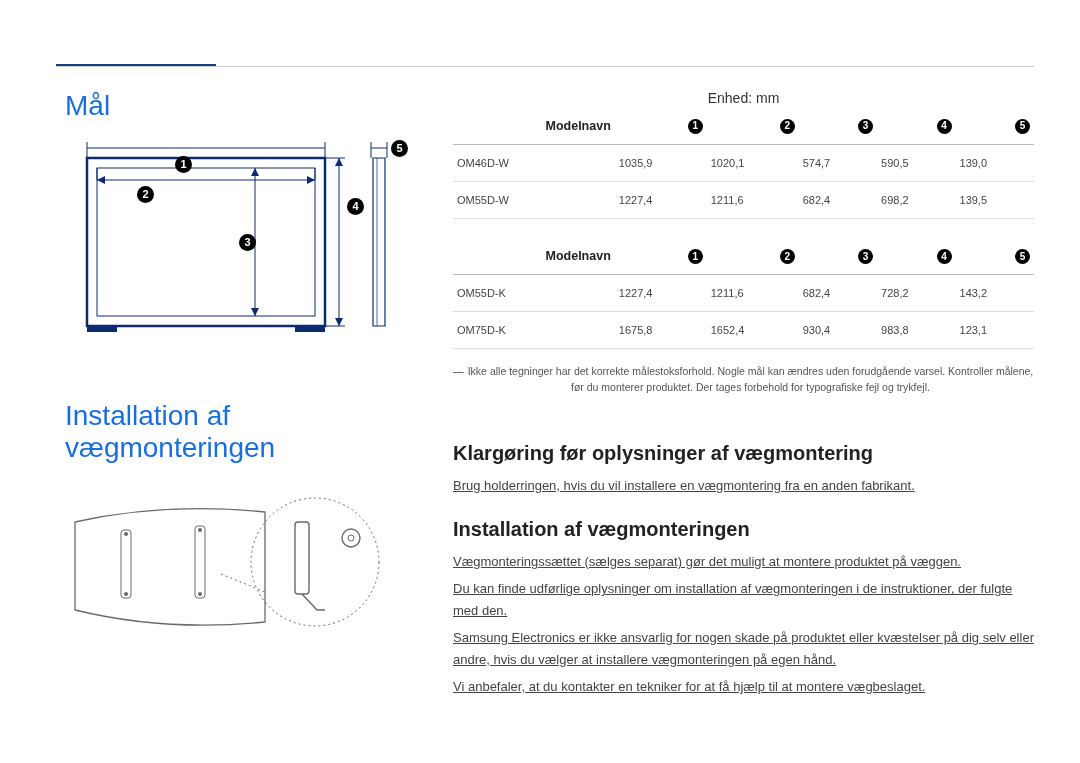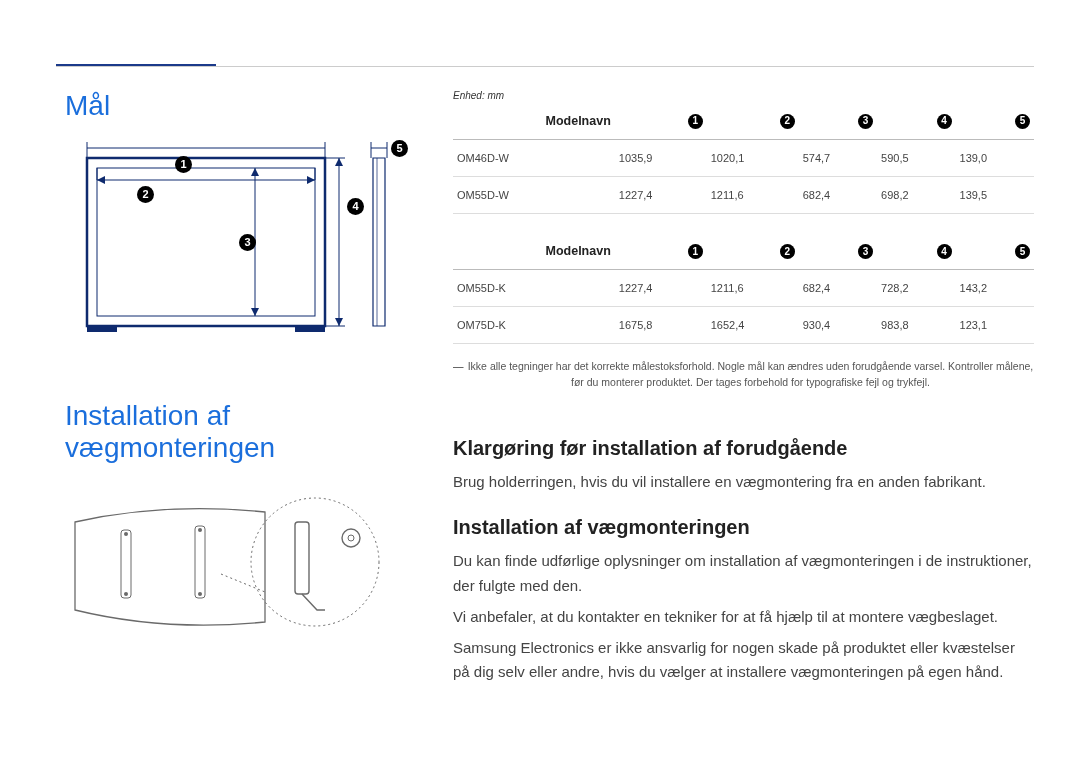--- a/index.html
+++ b/index.html
@@ -56,31 +56,31 @@
   }
   h2.section {
     font-size: 20px;
     font-weight: 600;
     color: #222;
     margin-top: 4px;
     margin-bottom: 10px;
   }
   h2.section.mt { margin-top: 22px; }
   p.body {
-    font-size: 15px;
+    font-size: 13px;
     line-height: 1.65;
     margin-bottom: 6px;
     color: #444;
+    text-decoration: underline;
   }
   .unit {
-    text-align: left;
-    font-size: 10px;
+    text-align: center;
+    font-size: 14px;
     color: #333;
     margin-bottom: 4px;
-    font-style: italic;
   }
   table.dims {
     width: 100%;
     border-collapse: collapse;
     font-size: 11px;
   }
   table.dims th {
     text-align: right;
     font-weight: 700;
     font-size: 12.5px;
@@ -273,22 +273,23 @@
             <td>1652,4</td>
             <td>930,4</td>
             <td>983,8</td>
             <td>123,1</td>
         </tr>
       </tbody>
     </table>
 
     <p class="footnote">Ikke alle tegninger har det korrekte målestoksforhold. Nogle mål kan ændres uden forudgående varsel. Kontroller målene, før du monterer produktet. Der tages forbehold for typografiske fejl og trykfejl.</p>
 
-    <h2 class="section" style="margin-top:46px;">Klargøring før installation af forudgående</h2>
+    <h2 class="section" style="margin-top:46px;">Klargøring før oplysninger af vægmontering</h2>
     <p class="body">Brug holderringen, hvis du vil installere en vægmontering fra en anden fabrikant.</p>
 
     <h2 class="section mt">Installation af vægmonteringen</h2>
+    <p class="body">Vægmonteringssættet (sælges separat) gør det muligt at montere produktet på væggen.</p>
     <p class="body">Du kan finde udførlige oplysninger om installation af vægmonteringen i de instruktioner, der fulgte med den.</p>
+    <p class="body">Samsung Electronics er ikke ansvarlig for nogen skade på produktet eller kvæstelser på dig selv eller andre, hvis du vælger at installere vægmonteringen på egen hånd.</p>
     <p class="body">Vi anbefaler, at du kontakter en tekniker for at få hjælp til at montere vægbeslaget.</p>
-    <p class="body">Samsung Electronics er ikke ansvarlig for nogen skade på produktet eller kvæstelser på dig selv eller andre, hvis du vælger at installere vægmonteringen på egen hånd.</p>
 
   </div>
 </div>
 
 </body></html>

